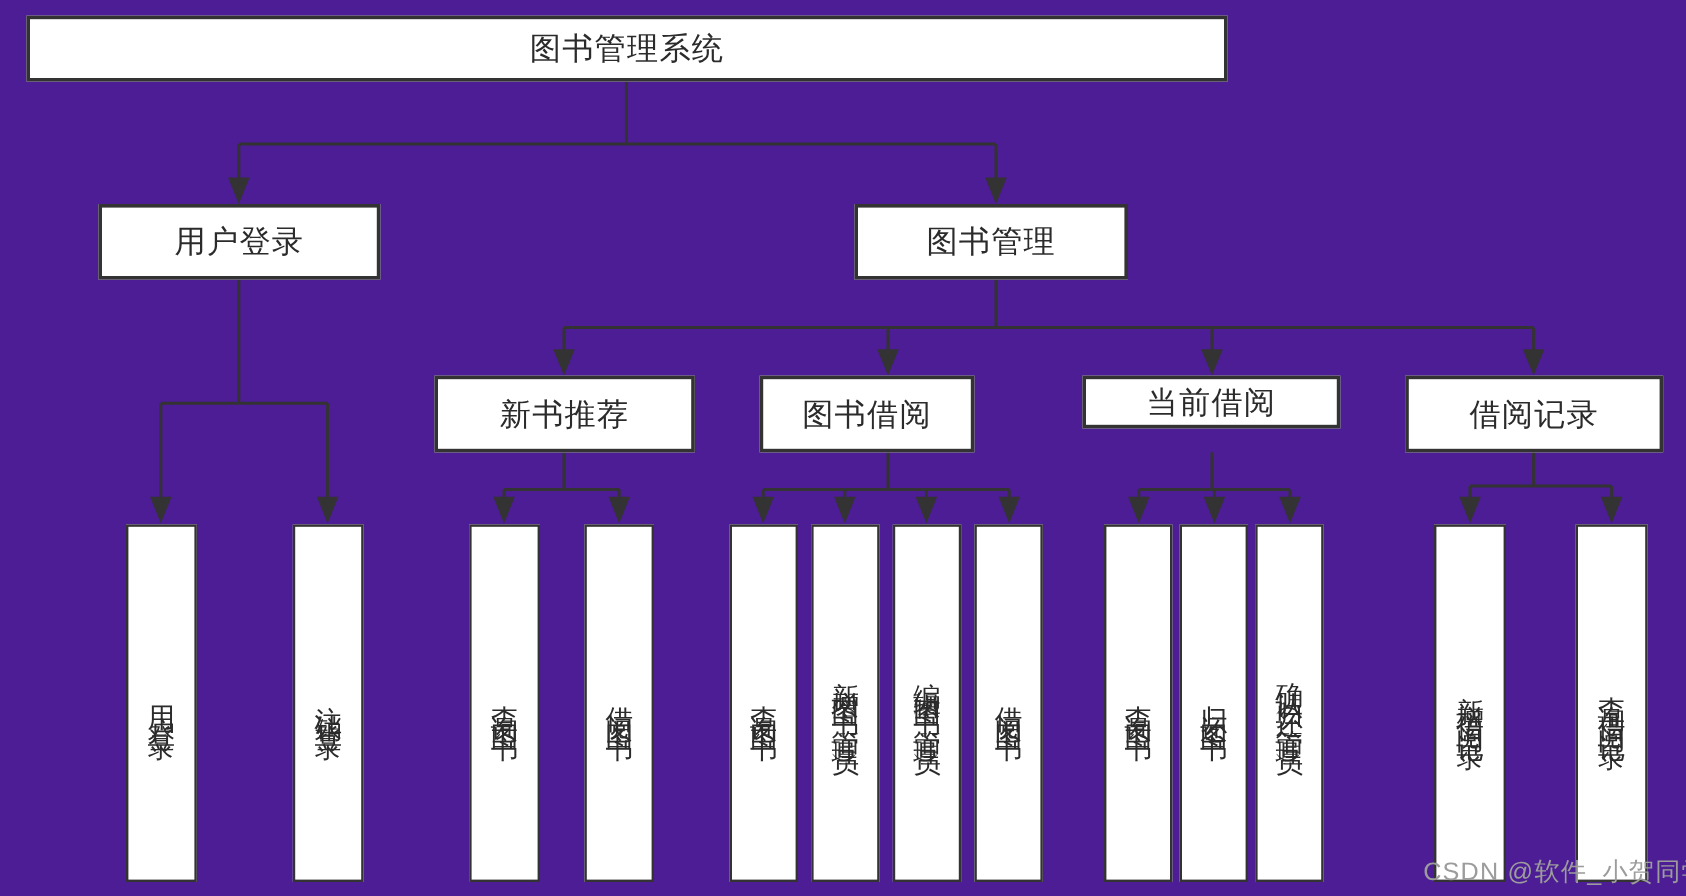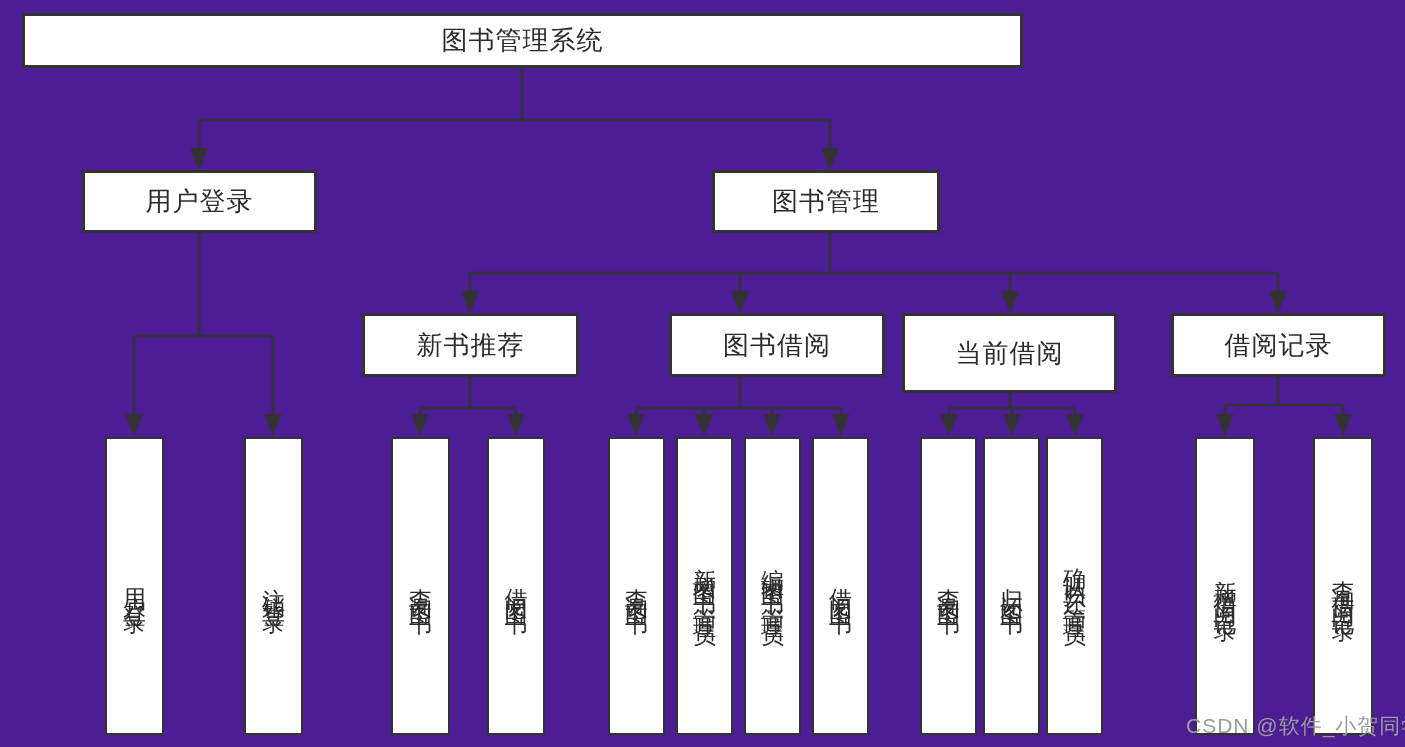--- a/index.html
+++ b/index.html
@@ -46,22 +46,22 @@
     line-height: 1;
     white-space: nowrap;
   }
   
   #n-root      { left: 22px;  top: 13px;  width: 1001px; height: 55px; }
   
   #n-login     { left: 82px;  top: 170px; width: 235px; height: 63px; }
   #n-bookmgmt  { left: 712px; top: 170px; width: 228px; height: 63px; }
   
   #n-newbook   { left: 362px;  top: 313px; width: 217px; height: 64px; }
-  #n-borrow    { left: 633px;  top: 313px; width: 216px; height: 64px; margin-left: 36px; }
-  #n-current   { left: 902px;  top: 313px; width: 215px; height: 80px; }
+  #n-borrow    { left: 633px;  top: 313px; width: 179px; height: 64px; }
+  #n-current   { left: 902px;  top: 313px; width: 215px; height: 44px; }
   #n-record    { left: 1171px; top: 313px; width: 215px; height: 64px; }
   
   .leaf { top: 437px; height: 298px; width: 57px; }
   #l-0  { left: 105px;  width: 59px; }
   #l-1  { left: 244px;  width: 59px; }
   #l-2  { left: 391px;  width: 59px; }
   #l-3  { left: 487px;  width: 58px; }
   #l-4  { left: 608px;  }
   #l-5  { left: 676px;  }
   #l-6  { left: 744px;  }

